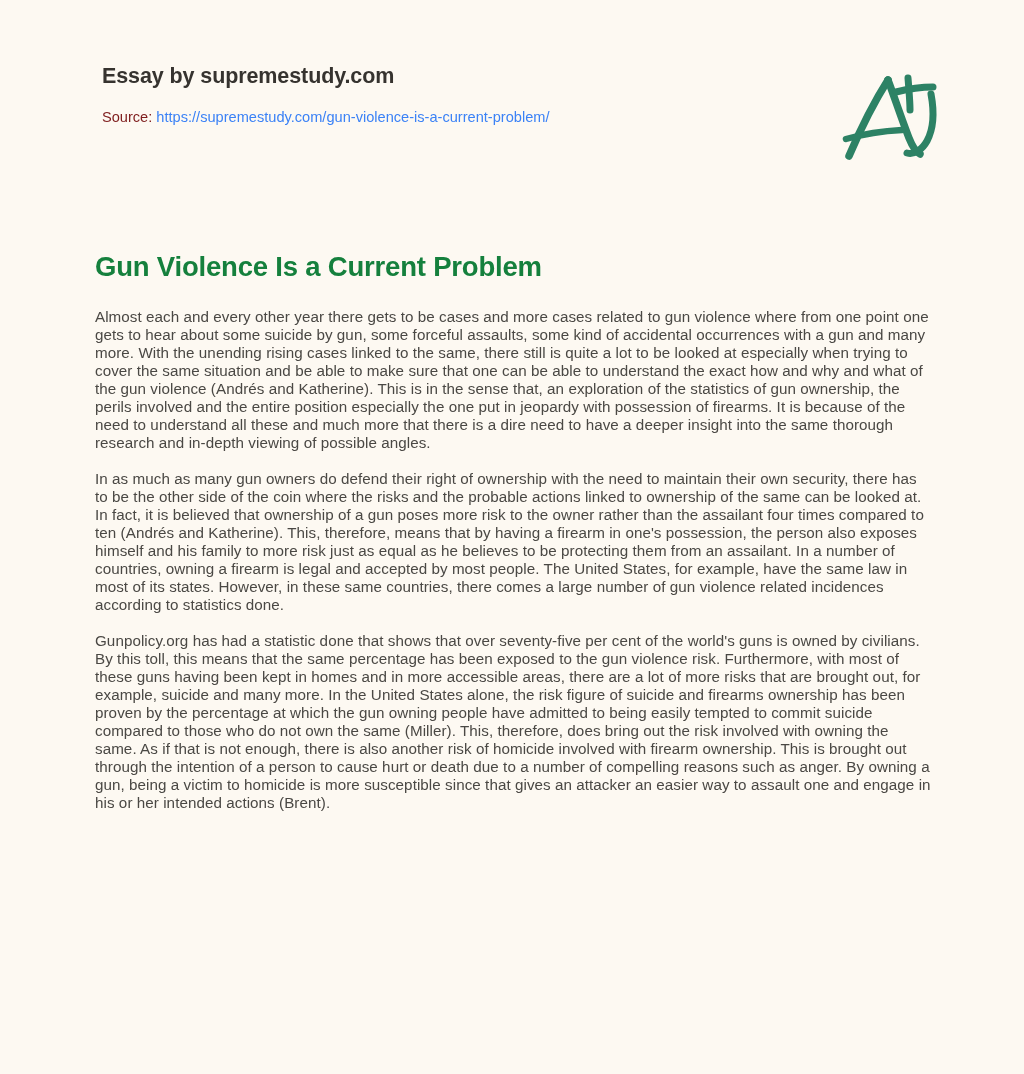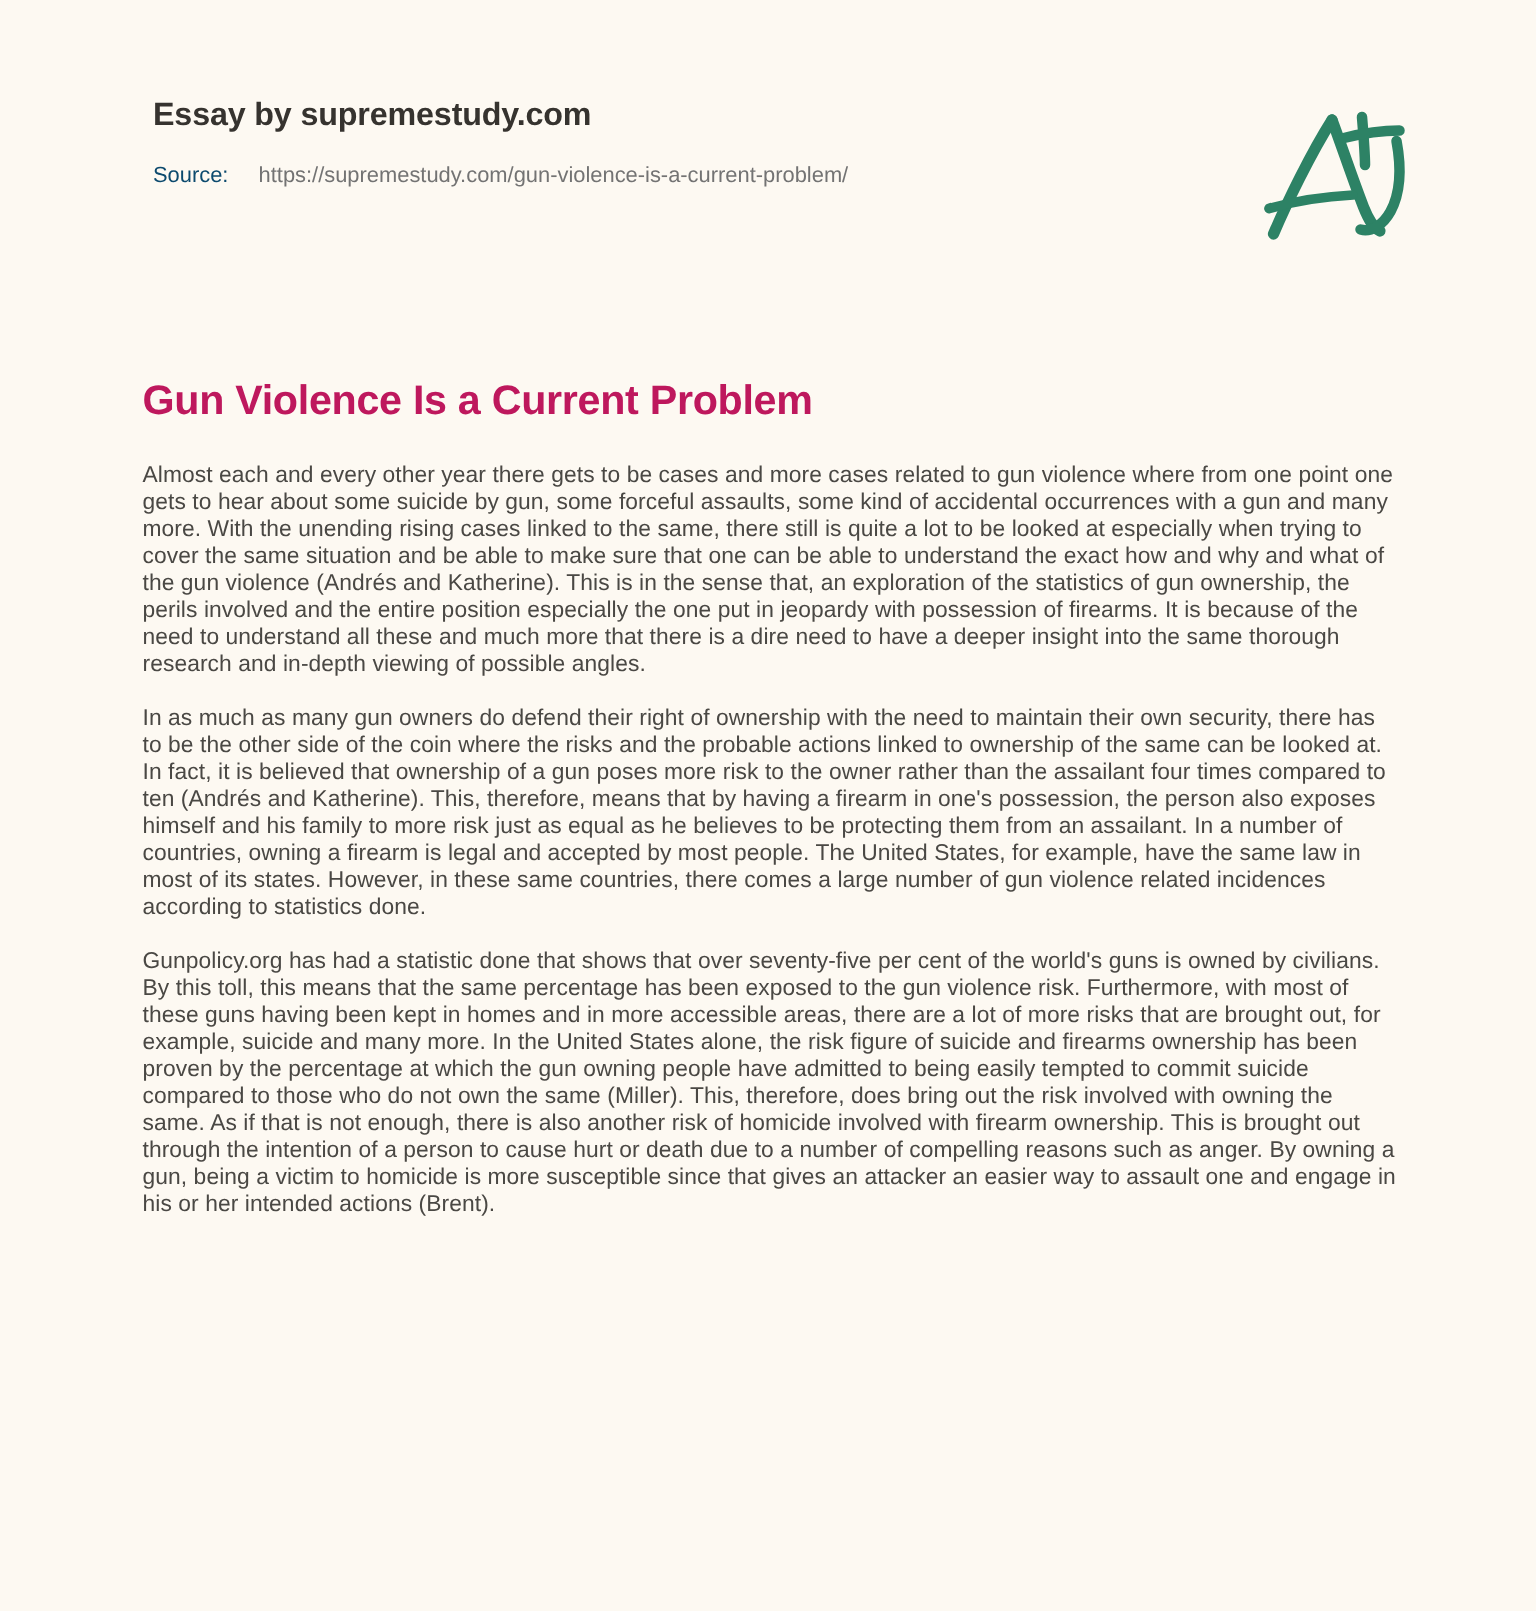--- a/index.html
+++ b/index.html
@@ -46,27 +46,26 @@
   .source-line {
     margin: 0;
     padding-top: 18px;
     font-size: 14.6px;
     color: #8b8781;
     line-height: 1.3;
     white-space: nowrap;
   }
 
   .source-label {
-    color: #0c4a6e;
+    color: #7f1d1d;
   }
 
   .source-url {
-    color: #737373;
+    color: #3b82f6;
     text-decoration: none;
-    margin-left: 16px;
   }
 
   
   .logo {
     position: absolute;
     right: 74px;
     top: 58px;
     width: 120px;
     height: 120px;
   }
@@ -81,21 +80,21 @@
     position: absolute;
     left: 95px;
     top: 250px;
     width: 836px;
   }
 
   .doc-title {
     margin: 0;
     font-size: 27.5px;
     font-weight: bold;
-    color: #be185d;
+    color: #15803d;
     letter-spacing: -0.2px;
     line-height: 1.25;
   }
 
   .article {
     margin-top: 24px;
   }
 
   .article p {
     margin: 0 0 18px 0;

